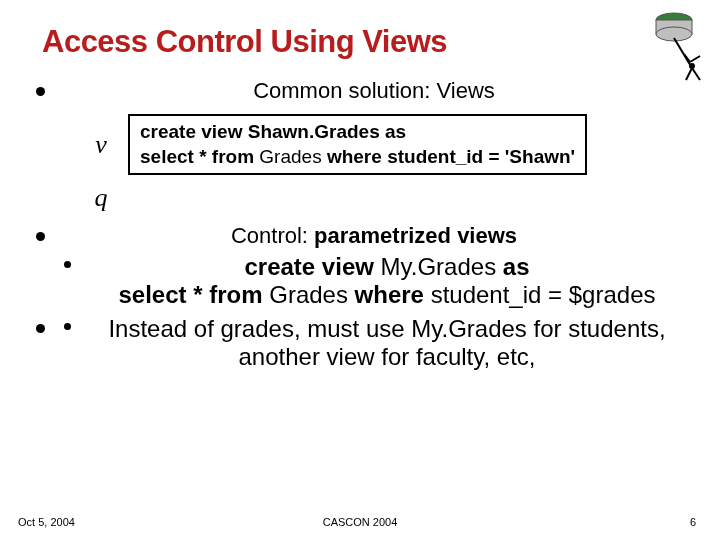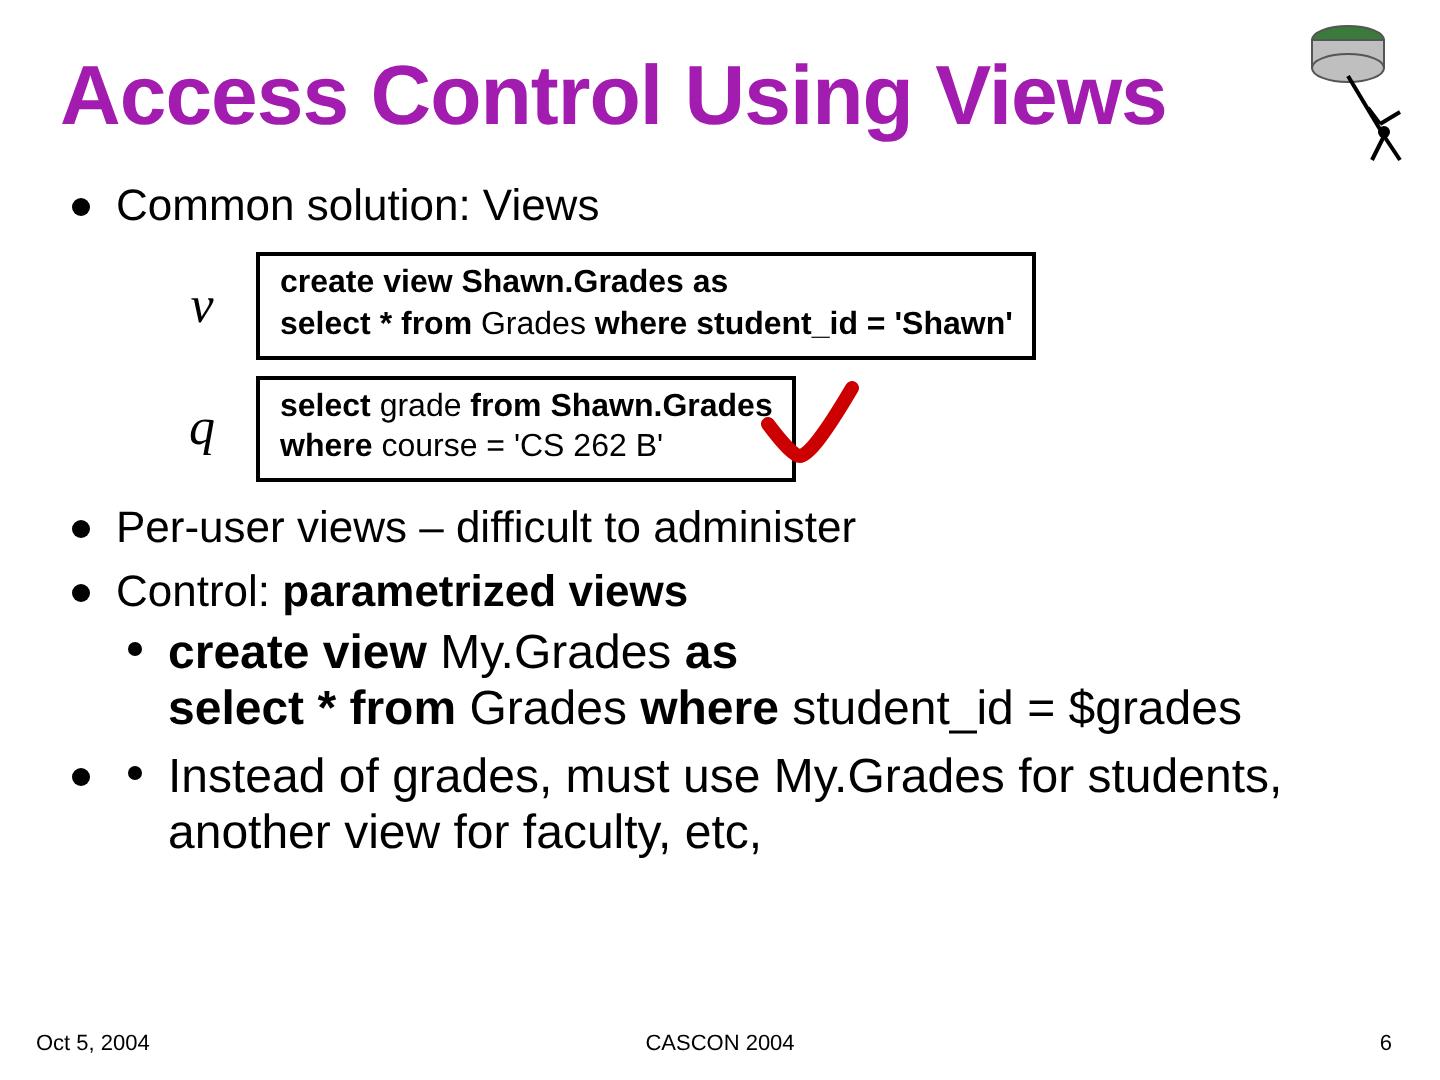--- a/index.html
+++ b/index.html
@@ -14,37 +14,38 @@
     overflow: hidden;
   }
   .slide {
     position: relative;
     width: 720px;
     height: 540px;
     box-sizing: border-box;
     padding: 20px 30px 0 30px;
   }
   .title {
-    color: #a21caf;
-    font-size: 42px;
+    color: #b91c1c;
+    font-size: 31px;
     font-weight: bold;
-    margin: 4px 0 18px 0;
+    margin: 4px 0 18px 12px;
     letter-spacing: -0.5px;
   }
   .corner-art {
     position: absolute;
     top: 6px;
     right: 10px;
     width: 80px;
     height: 80px;
   }
   ul.top {
     list-style: none;
     margin: 0;
     padding: 0;
+    text-align: center;
   }
   ul.top > li {
     position: relative;
     padding-left: 28px;
     margin: 6px 0 6px 0;
     font-size: 22px;
   }
   ul.top > li::before {
     content: "";
     position: absolute;
@@ -88,21 +89,21 @@
     font-family: Georgia, "Times New Roman", serif;
     font-style: italic;
     font-size: 26px;
     width: 34px;
     text-align: center;
     margin-right: 10px;
   }
   .code-box {
     border: 2px solid #000;
     padding: 4px 10px;
-    font-size: 16px;
+    font-size: 19px;
     line-height: 1.3;
   }
   .code-box.q {
     position: relative;
   }
   .checkmark {
     position: absolute;
     right: -36px;
     top: -6px;
     width: 54px;
@@ -152,32 +153,24 @@
   <div class="vq-area">
     <div class="vq-row">
       <div class="vq-label">v</div>
       <div class="code-box">
         <span class="bold">create view </span><span class="bold">Shawn.Grades</span><span class="bold"> as</span><br>
         <span class="bold">select * from </span><span>Grades</span><span class="bold"> where </span><span class="bold">student_id = 'Shawn'</span>
       </div>
     </div>
     <div class="vq-row">
       <div class="vq-label">q</div>
-      <div class="code-box q">
-        <span class="bold">select  </span><span>grade</span><span class="bold"> from </span><span class="bold">Shawn.Grades</span><br>
-        <span class="bold">where </span><span>course = 'CS 262 B'</span>
-        <svg class="checkmark" viewBox="0 0 54 54">
-          <path d="M6 28 Q18 44 22 44 Q28 44 48 10" stroke="#cc0000" stroke-width="7" fill="none" stroke-linecap="round" stroke-linejoin="round"></path>
-        </svg>
-      </div>
     </div>
   </div>
 
   <ul class="top">
-    <li>Per-user views – difficult to administer</li>
     <li>
       <span>Control: </span><span class="highlight-bold">parametrized views</span>
       <ul class="sub">
         <li>
           <span class="bold">create view </span><span>My.Grades</span><span class="bold"> as</span><br>
           <span class="bold">select * from </span><span>Grades</span><span class="bold"> where </span><span>student_id = $grades</span>
         </li>
       </ul>
     </li>
     <li>

